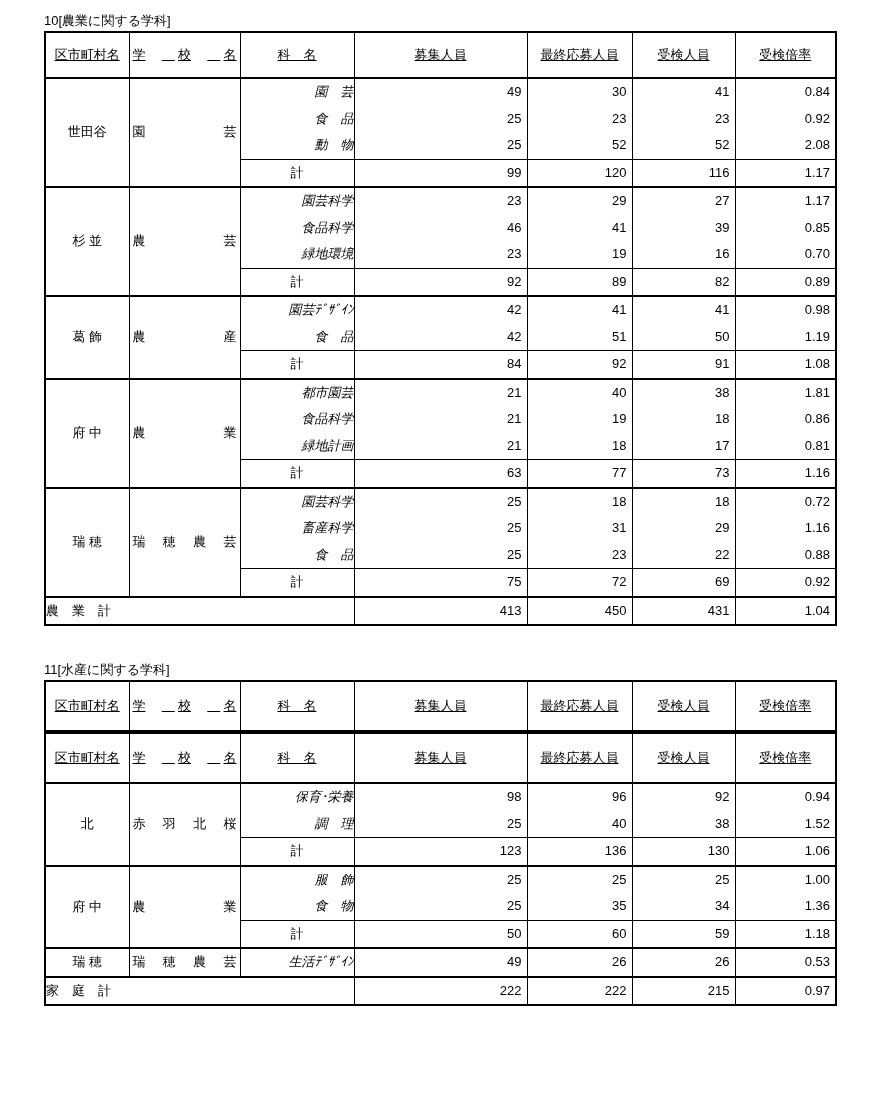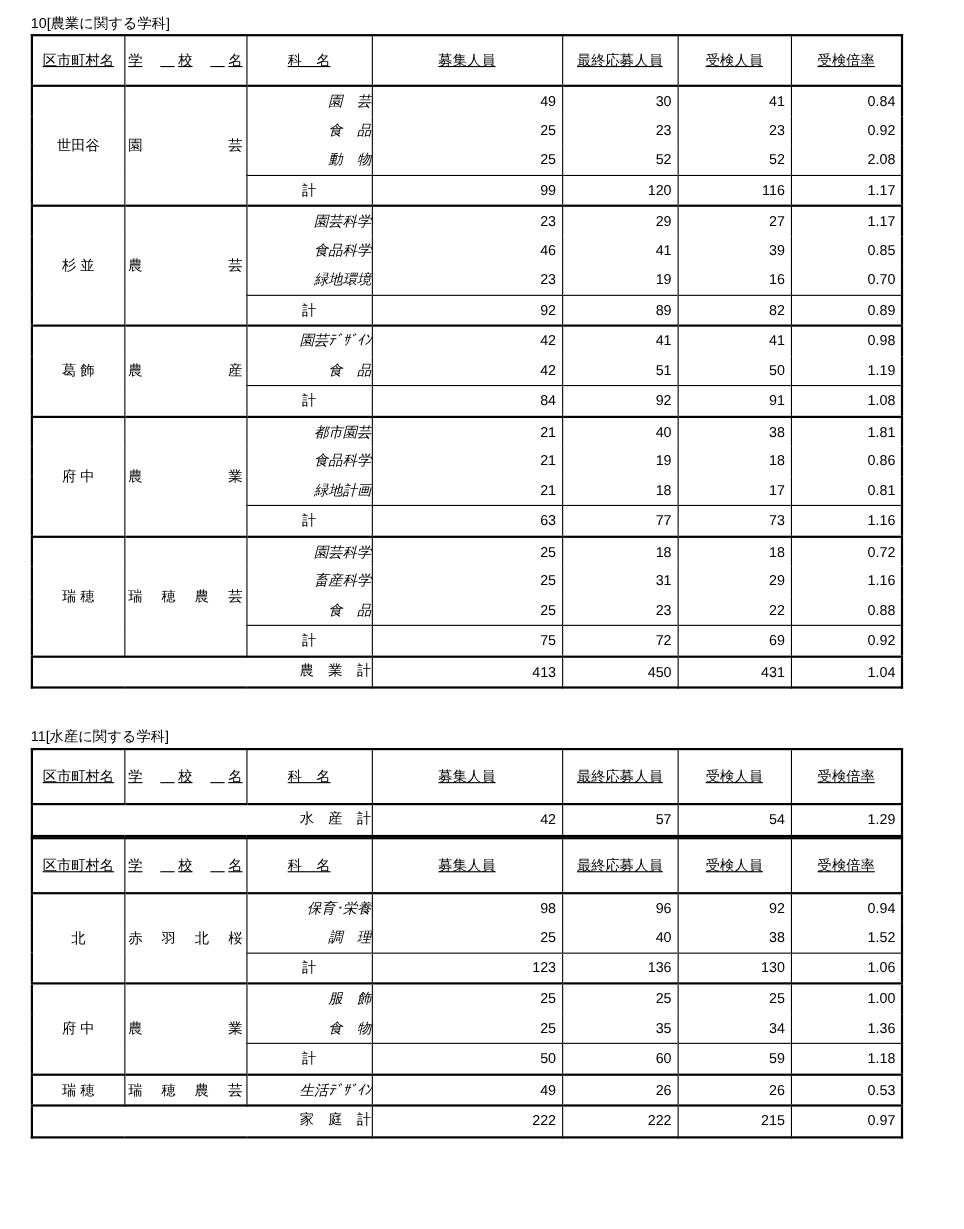--- a/index.html
+++ b/index.html
@@ -3,21 +3,21 @@
 <meta charset="utf-8">
 <style>
   * { margin: 0; padding: 0; box-sizing: border-box; }
   html, body { background: #ffffff; }
   body {
     width: 876px; height: 1117px;
     font-family: "Liberation Sans", "DejaVu Sans", sans-serif;
     color: #000000;
     overflow: hidden;
   }
-  .page { padding: 13px 41px 0 28px; }
+  .page { padding: 13px 41px 0 44px; }
   .sec-title {
     font-size: 13px; line-height: 15px; margin-bottom: 3px;
     white-space: nowrap;
   }
   .sec { margin-bottom: 0; }
   .sec + .sec .sec-title { margin-top: 36px; }
   table.t {
     border-collapse: collapse; table-layout: fixed;
     width: 791px;
     border: 2.5px solid #000;
@@ -35,21 +35,21 @@
   .t tbody td { line-height: 26.5px; vertical-align: middle; }
   td.dist { text-align: center; vertical-align: top; }
   td.sch { vertical-align: top; padding: 0 3px; }
   .spread { display: flex; justify-content: space-between; width: 100%; line-height: 26.5px; }
   th .spread { line-height: normal; }
   td.dept { text-align: right; padding-left: 3px; font-style: italic; }
   td.num { text-align: right; padding-right: 5px; }
   tr.gs > td { border-top: 2px solid #000; }
   tr.sub > td { border-top: 1px solid #000; }
   td.slbl { text-align: center; }
-  td.tlbl { text-align: right; font-family: Liberation Mono, monospace; }
+  td.tlbl { text-align: left; }
 </style>
 </head>
 <body>
 
 <div class="page">
 
   <div class="sec">
     <div class="sec-title">10[農業に関する学科]</div>
     <table class="t">
       <colgroup>
@@ -293,27 +293,20 @@
               </div>
             </th>
           <th>科　名</th>
           <th>募集人員</th>
           <th>最終応募人員</th>
           <th>受検人員</th>
           <th>受検倍率</th>
         </tr>
       </thead>
       <tbody>
-        <tr class="gs">
-          <td class="tlbl" colspan="3">水　産　計</td>
-          <td class="num">42</td>
-          <td class="num">57</td>
-          <td class="num">54</td>
-          <td class="num">1.29</td>
-        </tr>
       </tbody>
     </table>
   </div>
 
   <div class="sec">
     <table class="t h50">
       <colgroup>
         <col style="width:84px">
           <col style="width:111px">
           <col style="width:114px">

